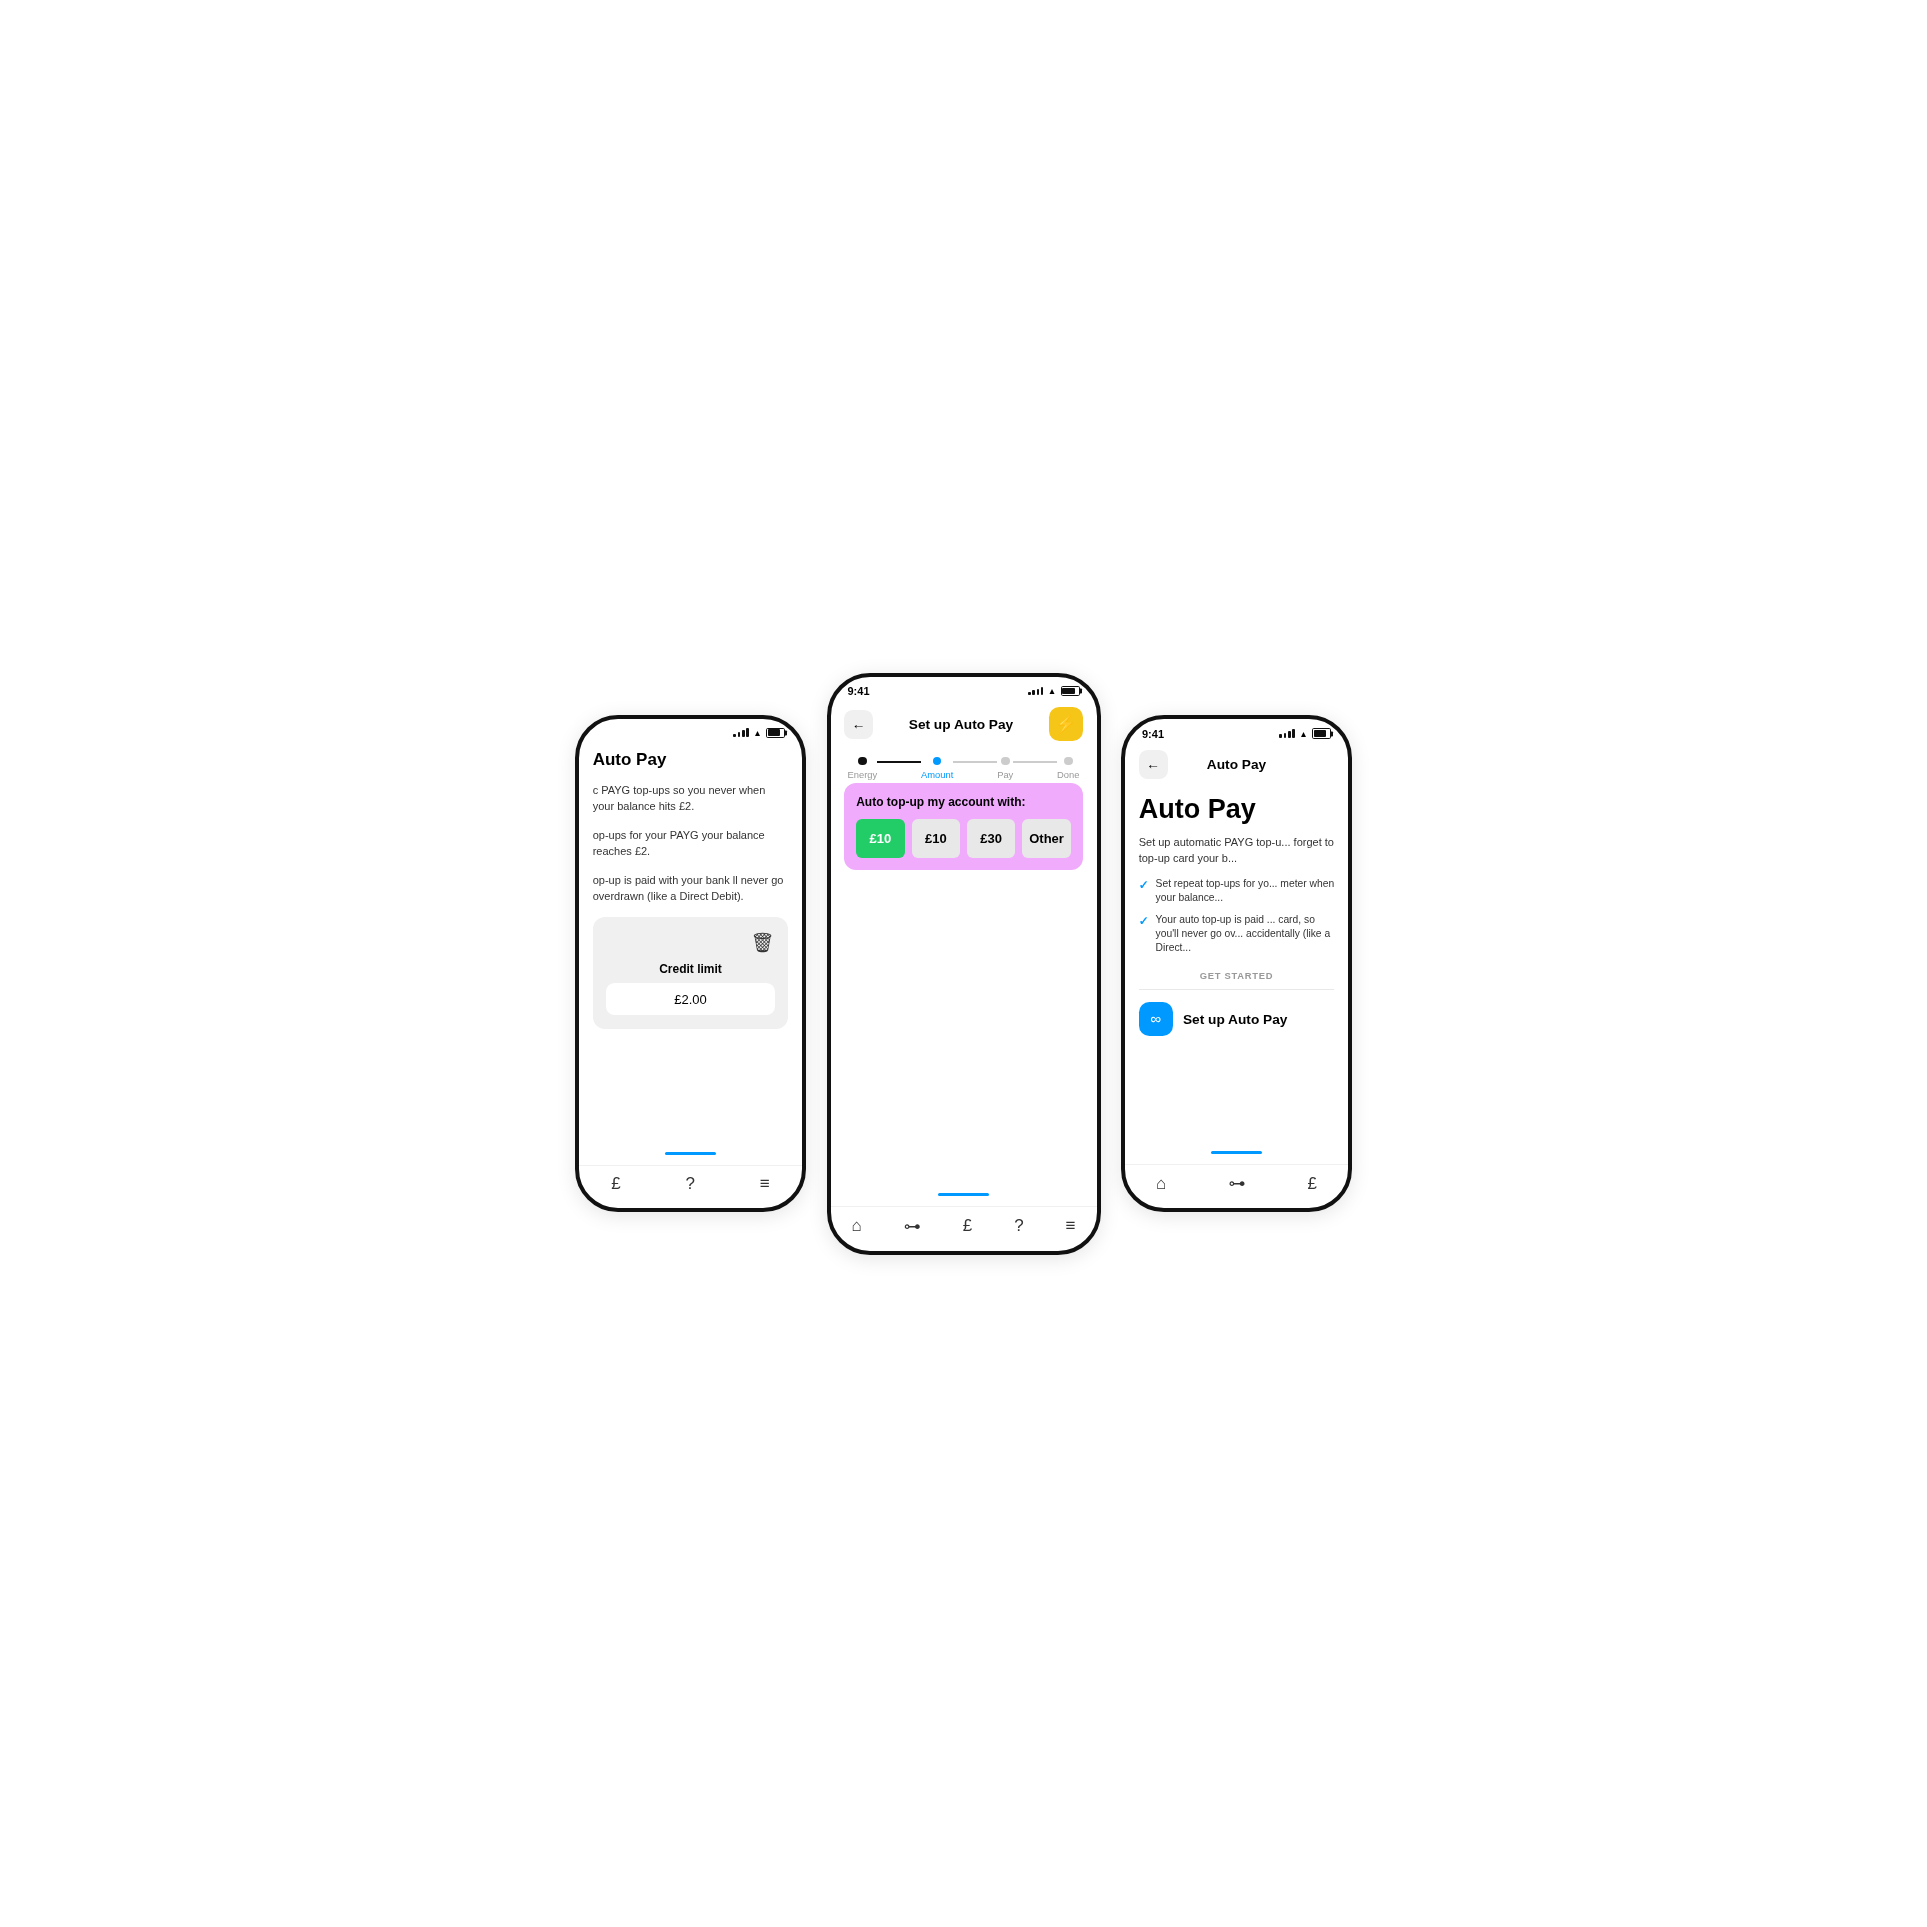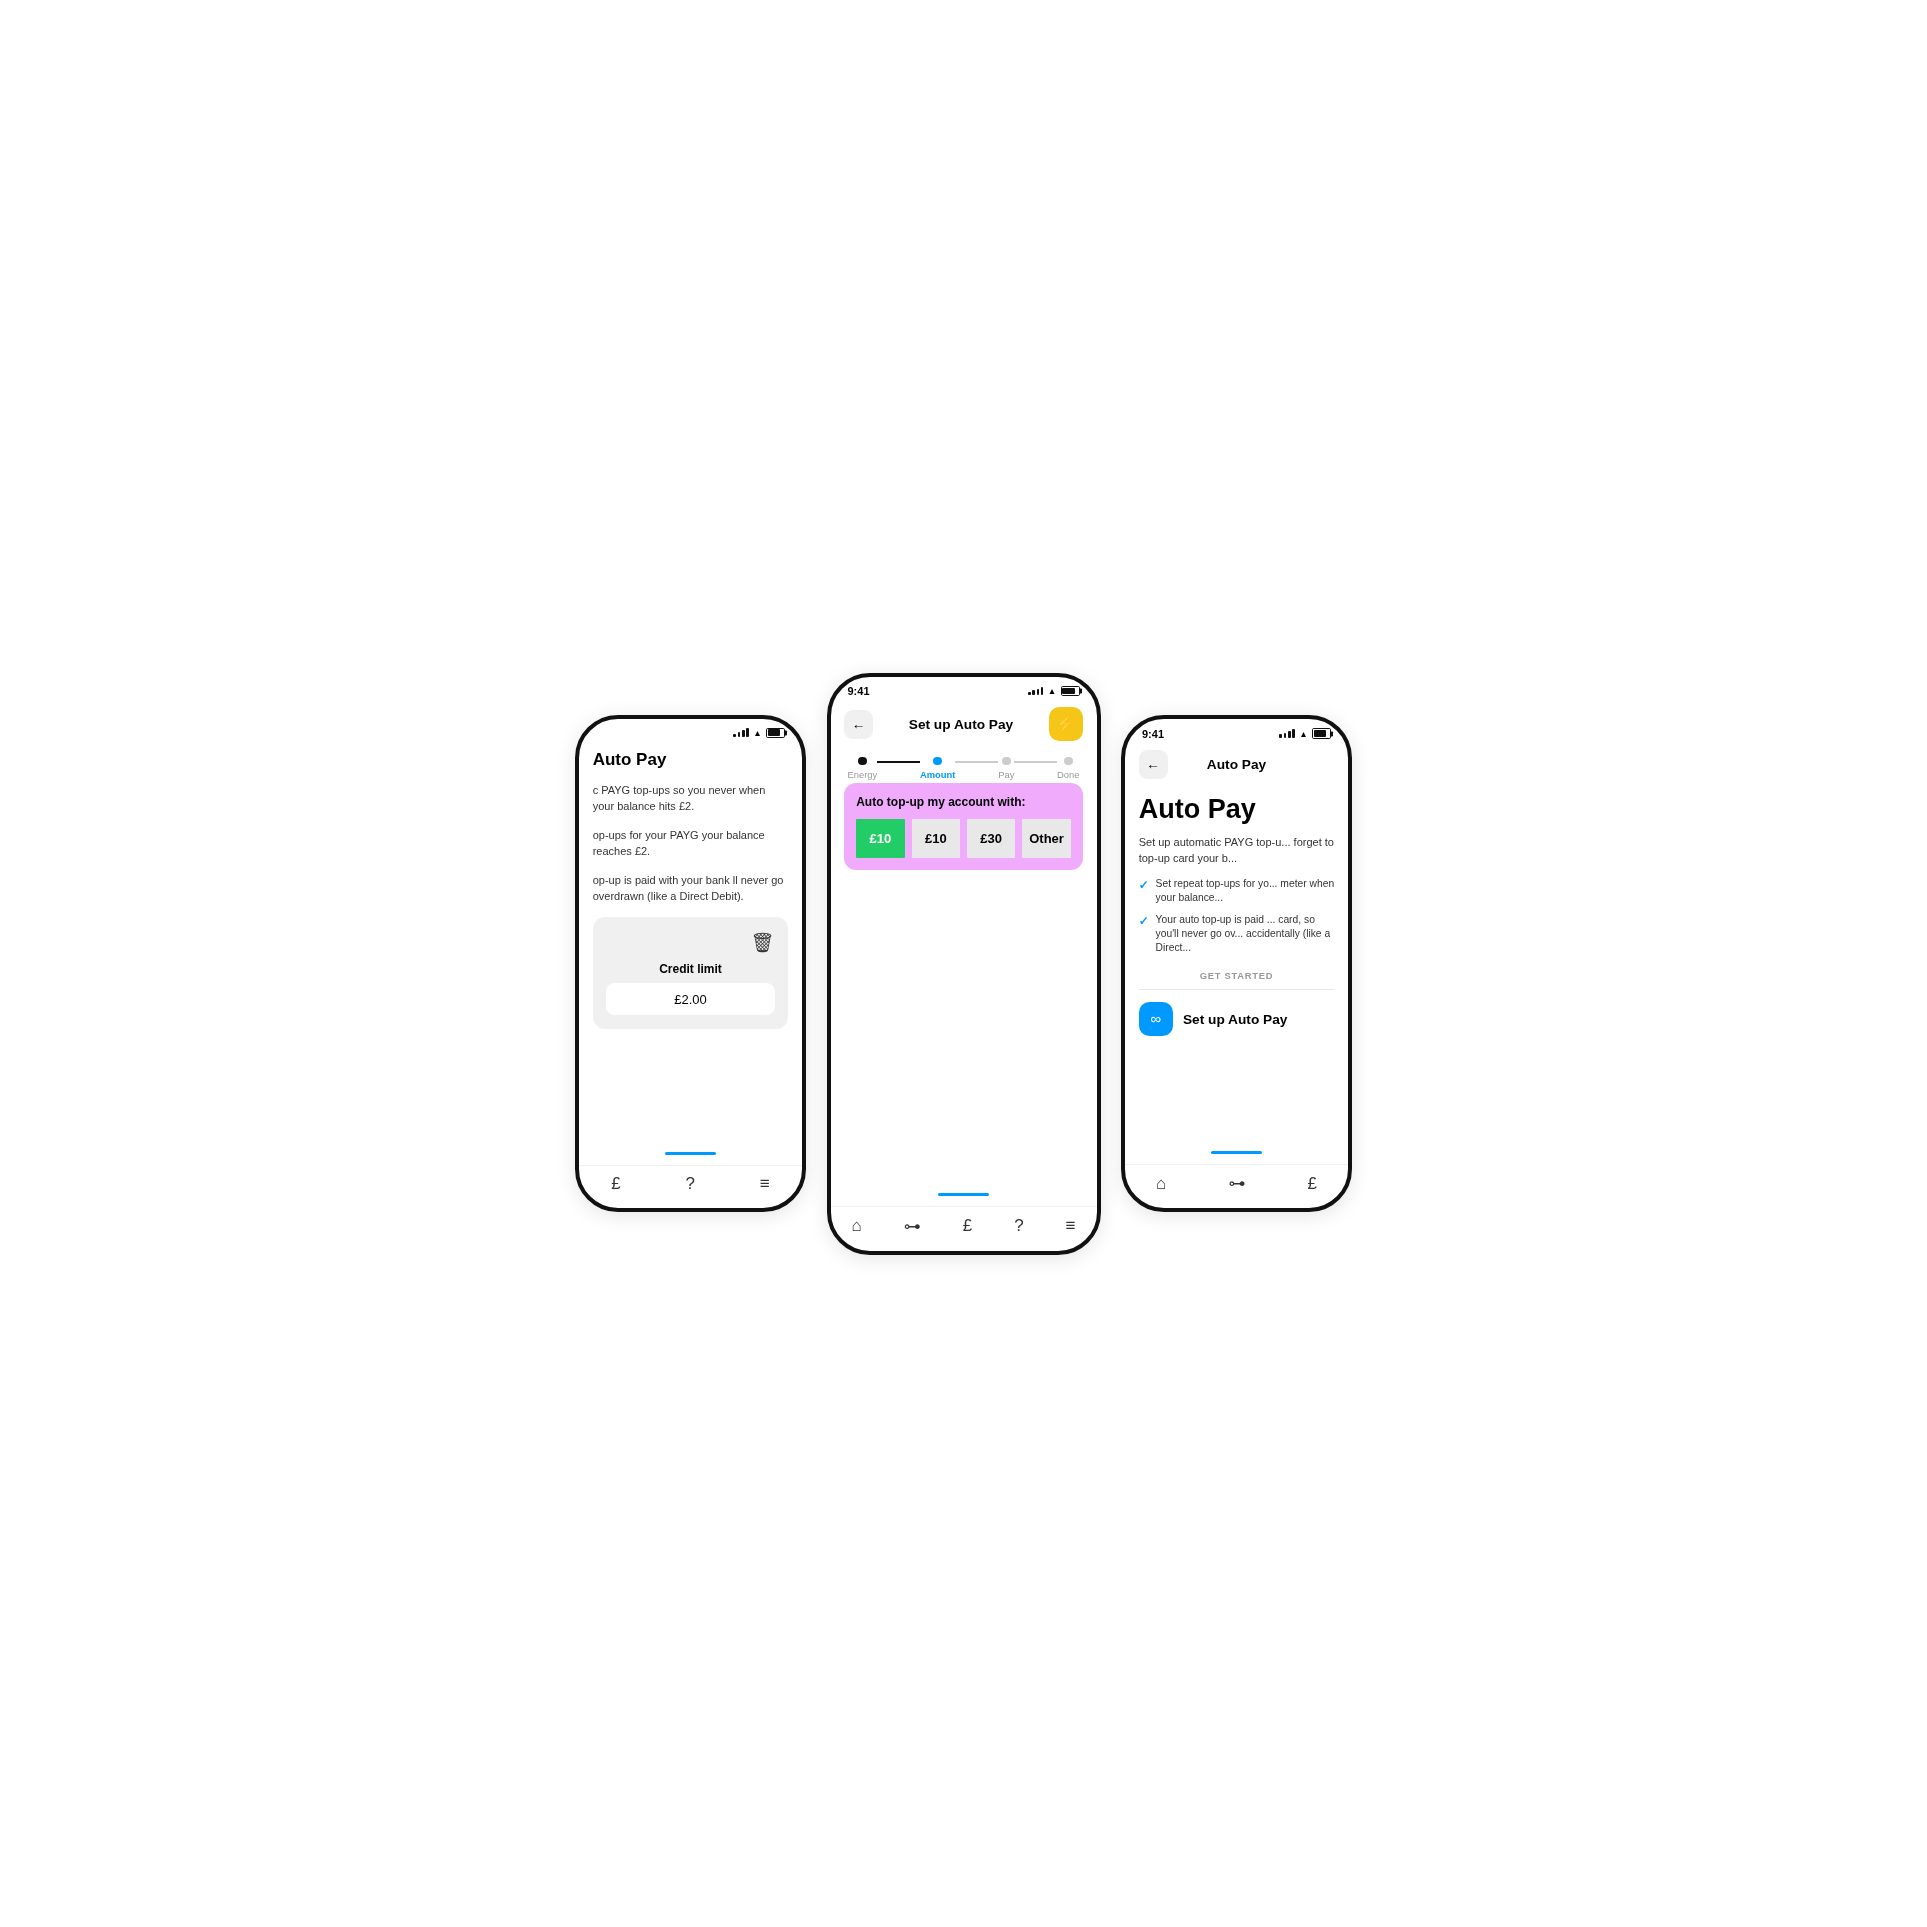--- a/index.html
+++ b/index.html
@@ -116,21 +116,21 @@
       border-radius: 50%;
       background: #ccc;
     }
     .step-dot.active { background: #0099FF; }
     .step-dot.done { background: #111; }
     .step-label {
       font-size: 9.4px;
       color: #999;
       font-weight: 500;
     }
-    .step-label.active { color: #0099FF; font-weight: 700; }
+    .step-label.active { color: #0099FF; font-weight: 400; }
     .step-line {
       flex: 1;
       height: 1.7px;
       background: #ccc;
       margin-bottom: 12px;
       min-width: 26px;
     }
     .step-line.done { background: #111; }
 
     
@@ -152,21 +152,21 @@
       font-weight: 600;
       margin-bottom: 10.3px;
     }
     .amount-options {
       display: flex;
       gap: 6.8px;
     }
     .amount-btn {
       flex: 1;
       padding: 12px 0;
-      border-radius: 1px;
+      border-radius: 6px;
       background: #e8e8e8;
       text-align: center;
       font-size: 13px;
       font-weight: 600;
       cursor: pointer;
       border: none;
     }
     .amount-btn.selected {
       background: #22CC66;
       color: #fff;

